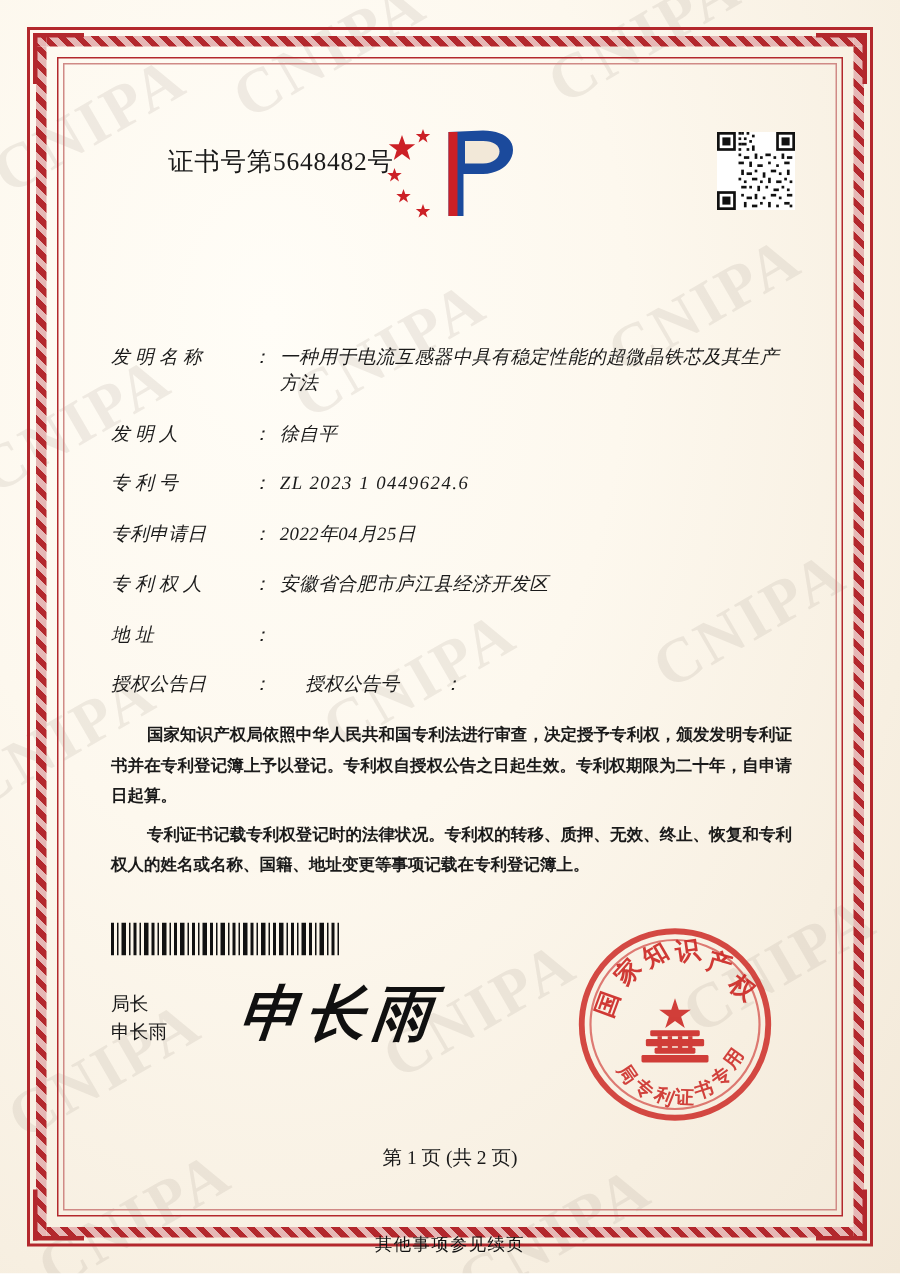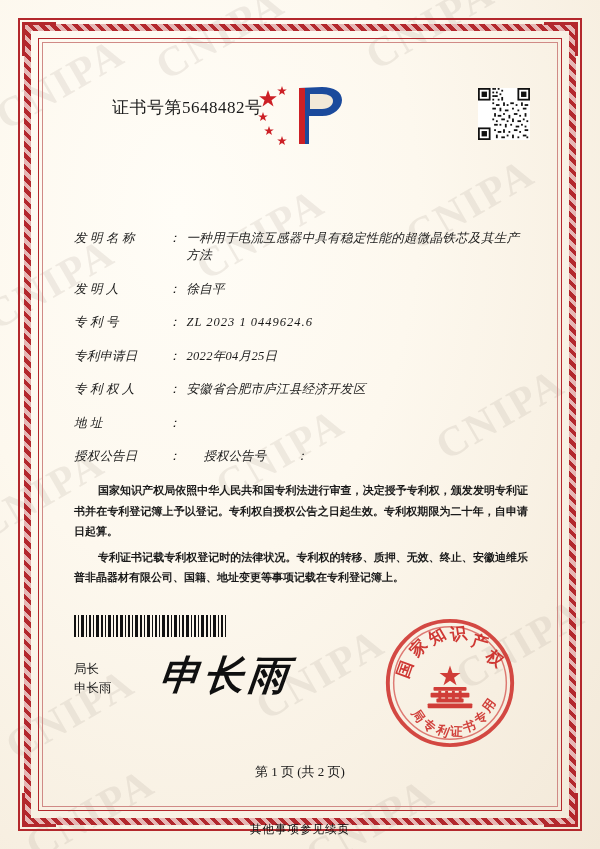--- a/index.html
+++ b/index.html
@@ -432,21 +432,21 @@
       <div class="row split">
         <span class="label">授权公告日</span>
         <span class="colon">：</span>
         <span class="sub-label">授权公告号</span>
         <span class="colon">：</span>
       </div>
     </div>
 
     <div class="paragraphs">
       <p>国家知识产权局依照中华人民共和国专利法进行审查，决定授予专利权，颁发发明专利证书并在专利登记簿上予以登记。专利权自授权公告之日起生效。专利权期限为二十年，自申请日起算。</p>
-      <p>专利证书记载专利权登记时的法律状况。专利权的转移、质押、无效、终止、安徽迪维乐普非晶器材有限公司、国籍、地址变更等事项记载在专利登记簿上。</p>
+      <p>专利证书记载专利权登记时的法律状况。专利权的转移、质押、无效、终止、恢复和专利权人的姓名或名称、国籍、地址变更等事项记载在专利登记簿上。</p>
     </div>
 
     <svg class="barcode" viewBox="0 0 152 22" preserveAspectRatio="none">
       <g fill="#111111">
         <rect x="0" y="0" width="2" height="22"></rect>
           <rect x="4" y="0" width="1" height="22"></rect>
         <rect x="7" y="0" width="3" height="22"></rect>
           <rect x="12" y="0" width="1" height="22"></rect>
         <rect x="15" y="0" width="2" height="22"></rect>
           <rect x="19" y="0" width="1" height="22"></rect>

